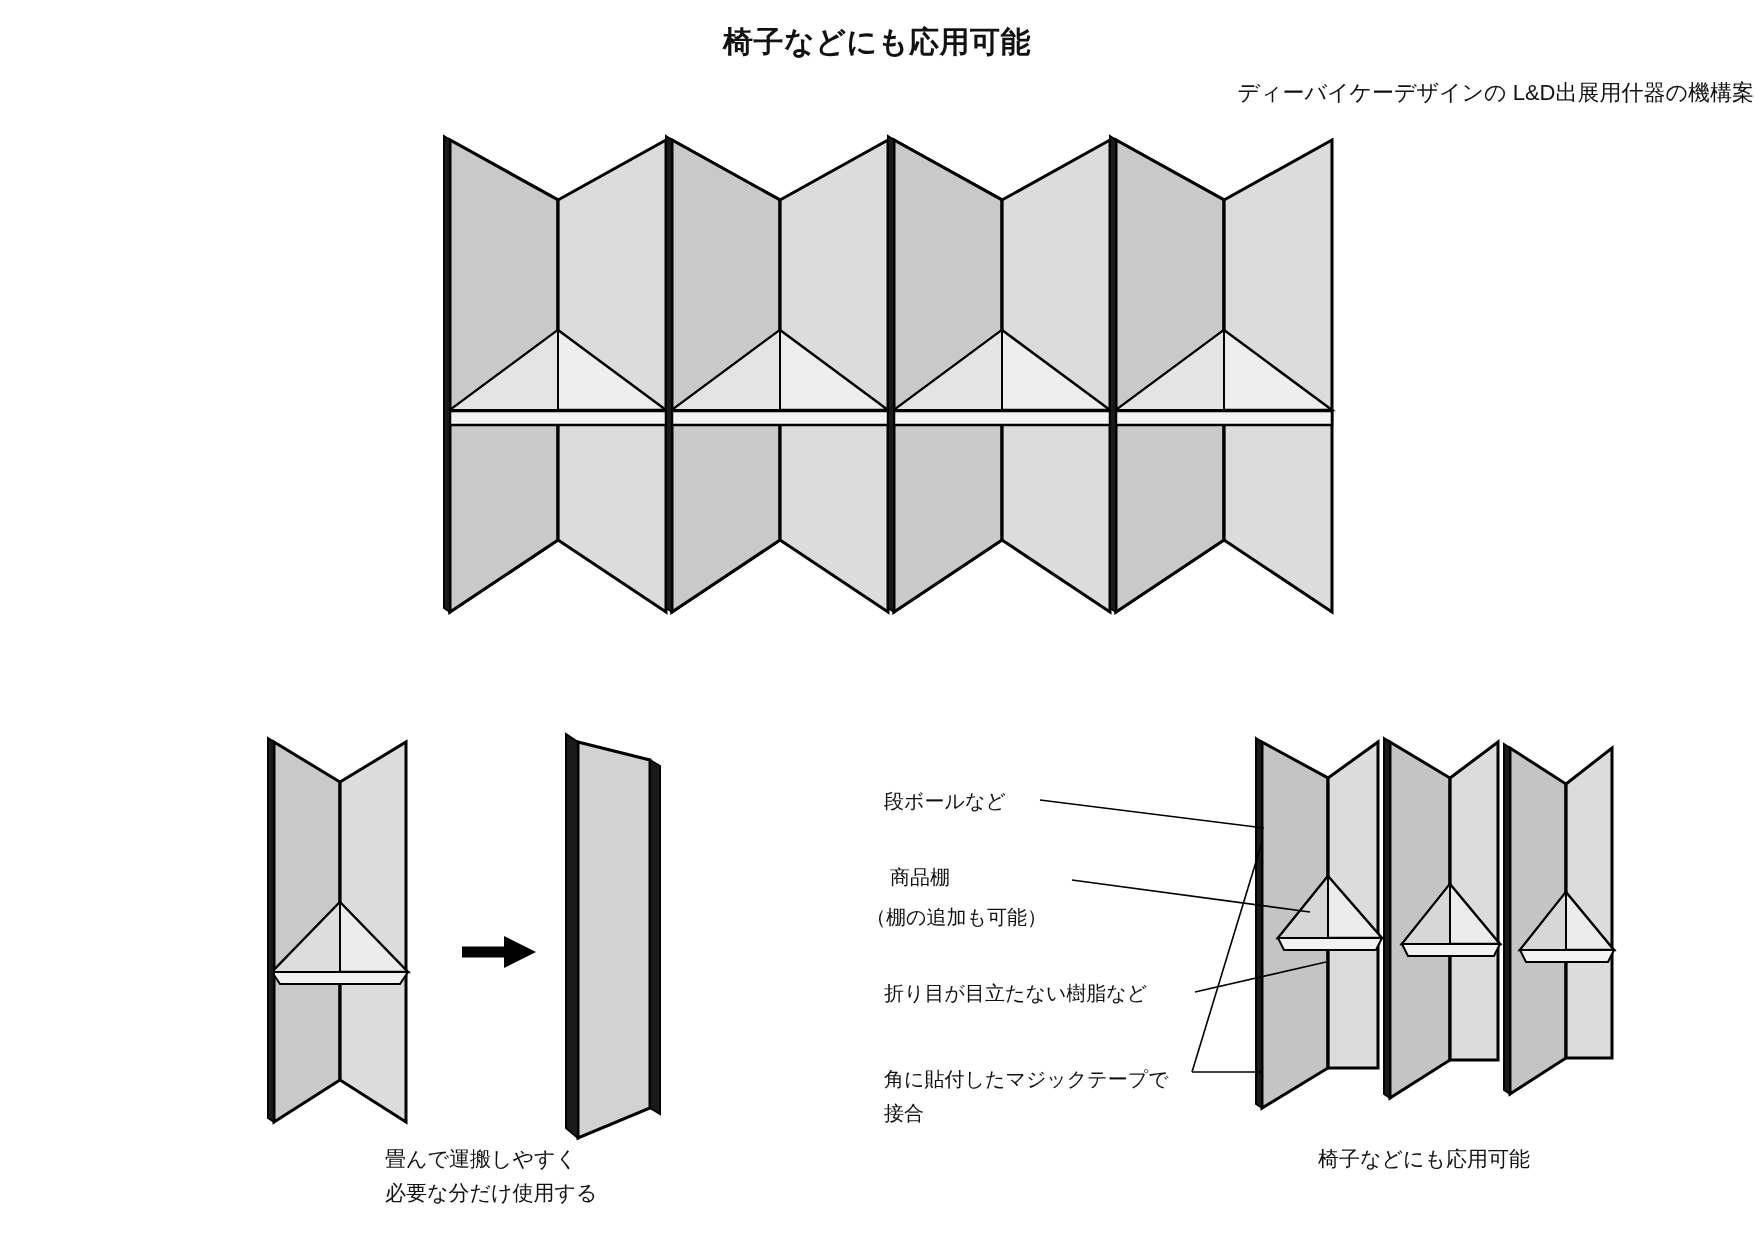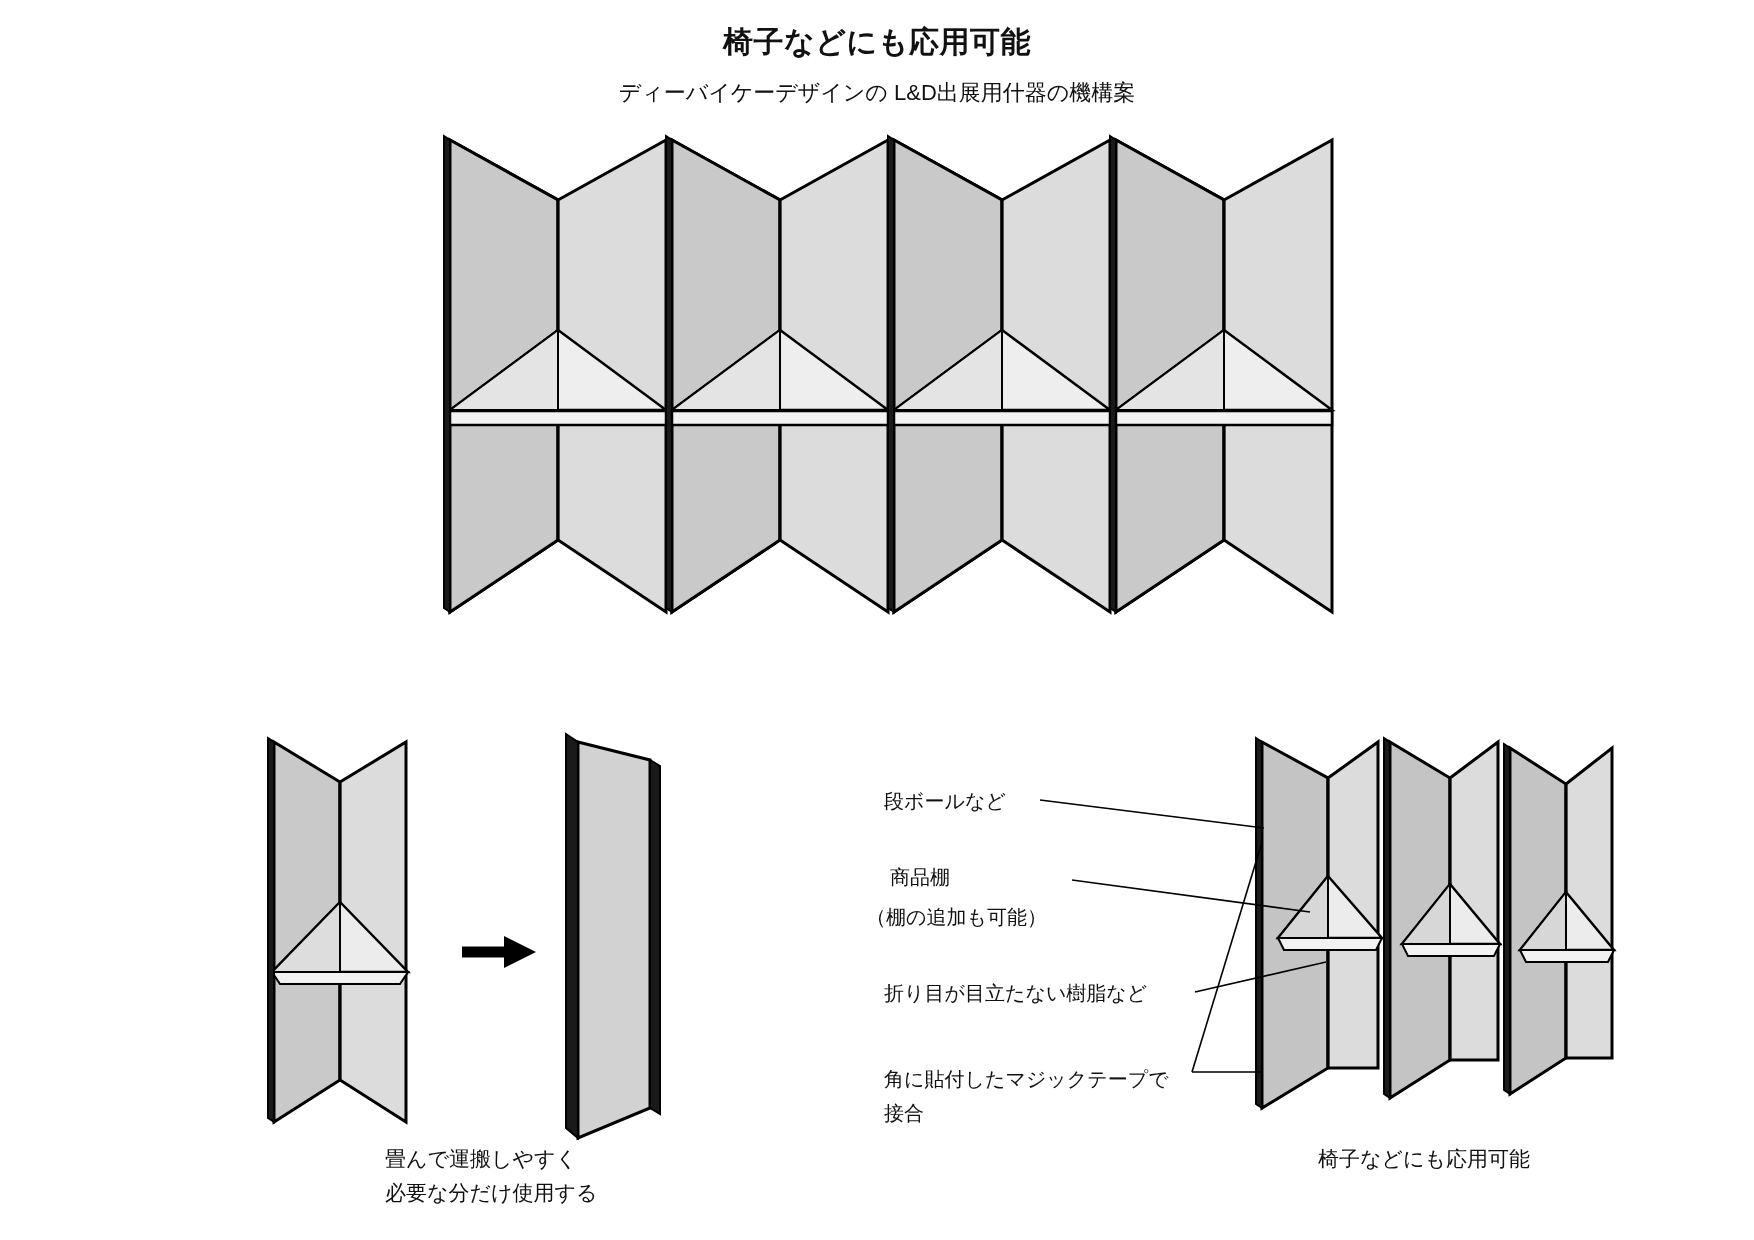--- a/index.html
+++ b/index.html
@@ -28,21 +28,21 @@
     text-align: center;
     font-size: 30px;
     font-weight: bold;
     letter-spacing: 0.5px;
   }
   .subtitle {
     position: absolute;
     top: 78px;
     left: 0;
     width: 1754px;
-    text-align: center;
+    text-align: right;
     font-size: 22px;
     font-weight: normal;
   }
   svg.diagram {
     position: absolute;
     top: 0;
     left: 0;
   }
   .lbl {
     font-family: "Liberation Sans", sans-serif;

